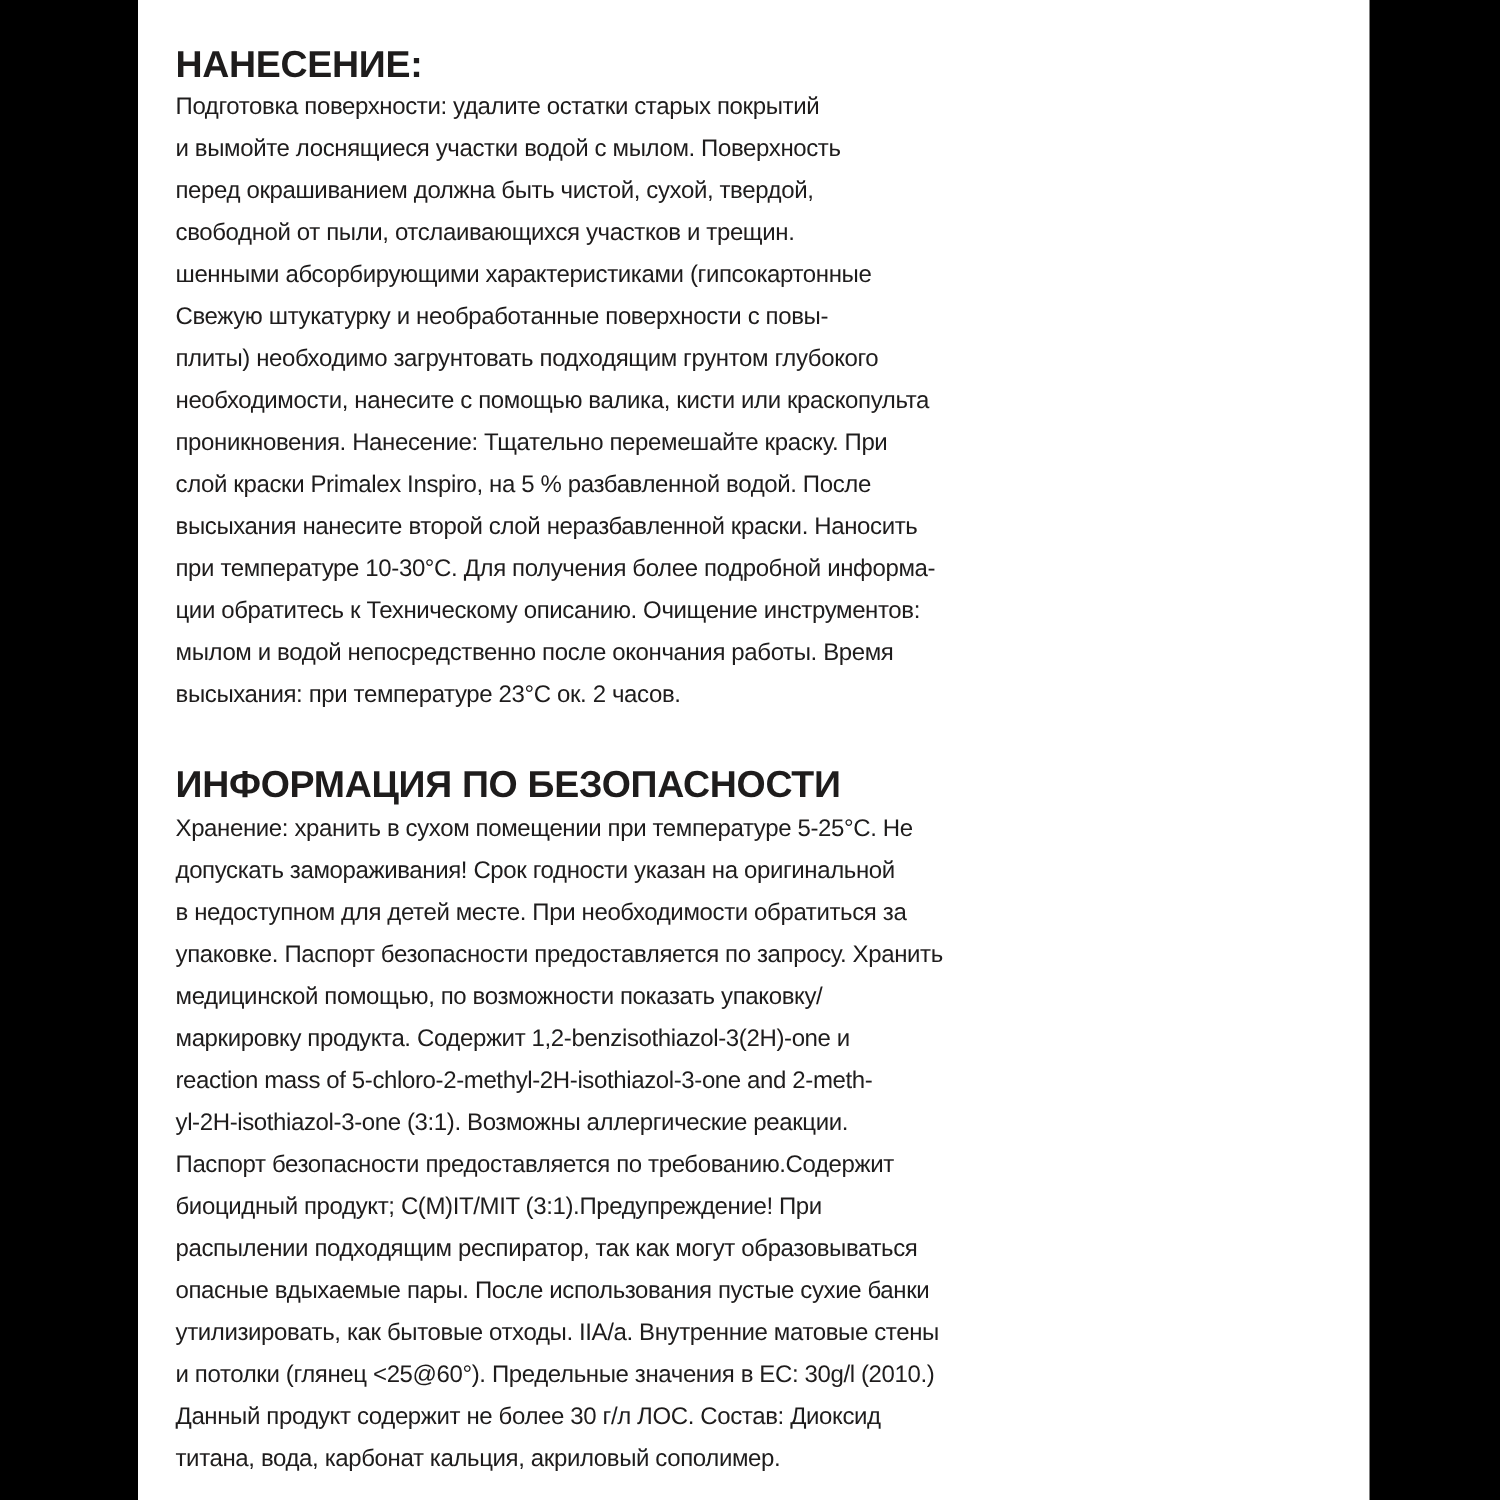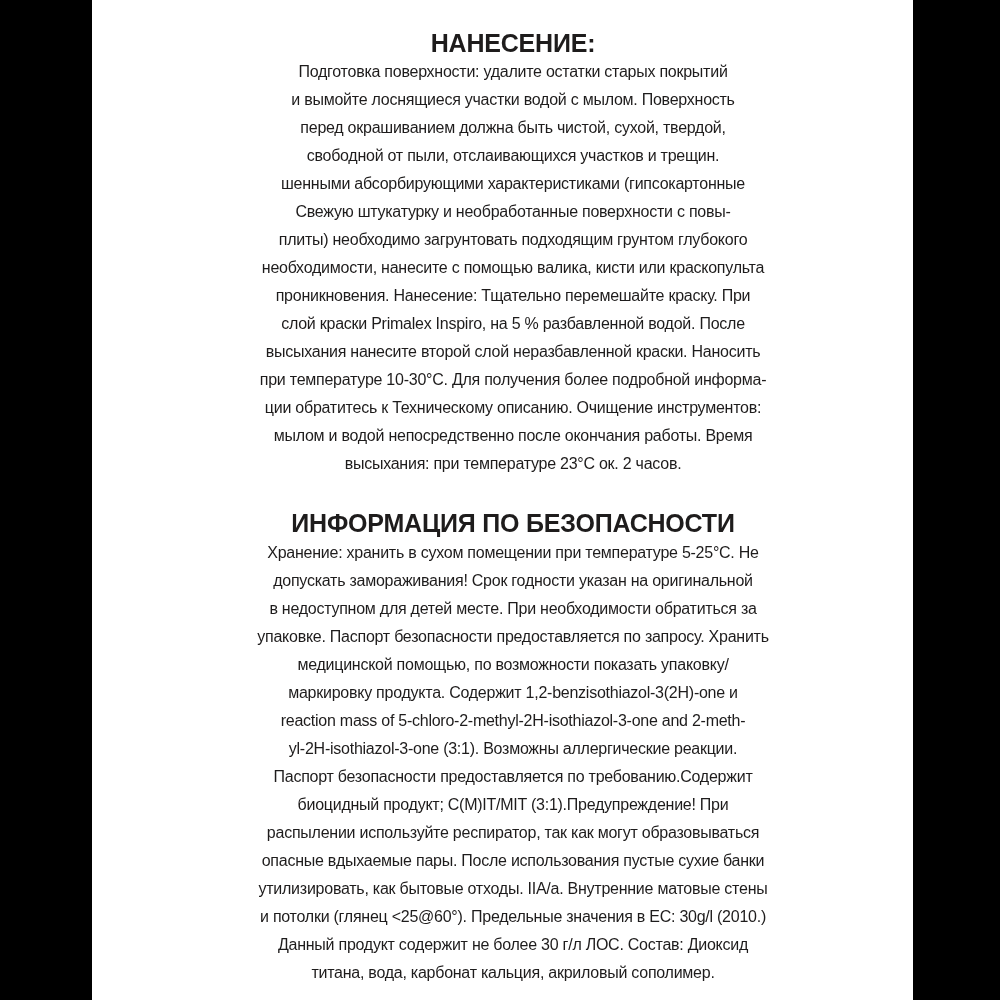--- a/index.html
+++ b/index.html
@@ -18,21 +18,20 @@
     width: 821px;
     height: 1000px;
     background: #ffffff;
   }
   .text-col {
     position: absolute;
     left: 25px;
     top: 28px;
     width: 792px;
     color: #1e1c1c;
-    text-align: center;
   }
   .heading {
     margin: 0;
     font-size: 25px;
     font-weight: bold;
     line-height: 30px;
     letter-spacing: -0.2px;
     white-space: nowrap;
   }
   .heading.h2 {
@@ -81,21 +80,21 @@
           <div>Хранение: хранить в сухом помещении при температуре 5-25°С. Не</div>
           <div>допускать замораживания! Срок годности указан на оригинальной</div>
           <div>в недоступном для детей месте. При необходимости обратиться за</div>
           <div>упаковке. Паспорт безопасности предоставляется по запросу. Хранить</div>
           <div>медицинской помощью, по возможности показать упаковку/</div>
           <div>маркировку продукта. Содержит 1,2-benzisothiazol-3(2H)-one и</div>
           <div>reaction mass of 5-chloro-2-methyl-2H-isothiazol-3-one and 2-meth-</div>
           <div>yl-2H-isothiazol-3-one (3:1). Возможны аллергические реакции.</div>
           <div>Паспорт безопасности предоставляется по требованию.Содержит</div>
           <div>биоцидный продукт; C(M)IT/MIT (3:1).Предупреждение! При</div>
-          <div>распылении используйте респиратор, так как могут образовываться</div>
+          <div>распылении подходящим респиратор, так как могут образовываться</div>
           <div>опасные вдыхаемые пары. После использования пустые сухие банки</div>
           <div>утилизировать, как бытовые отходы. IIA/a. Внутренние матовые стены</div>
           <div>и потолки (глянец &lt;25@60°). Предельные значения в ЕС: 30g/l (2010.)</div>
           <div>Данный продукт содержит не более 30 г/л ЛОС. Состав: Диоксид</div>
           <div>титана, вода, карбонат кальция, акриловый сополимер.</div>
         </div>
     </section>
 
   </div>
 </div>

